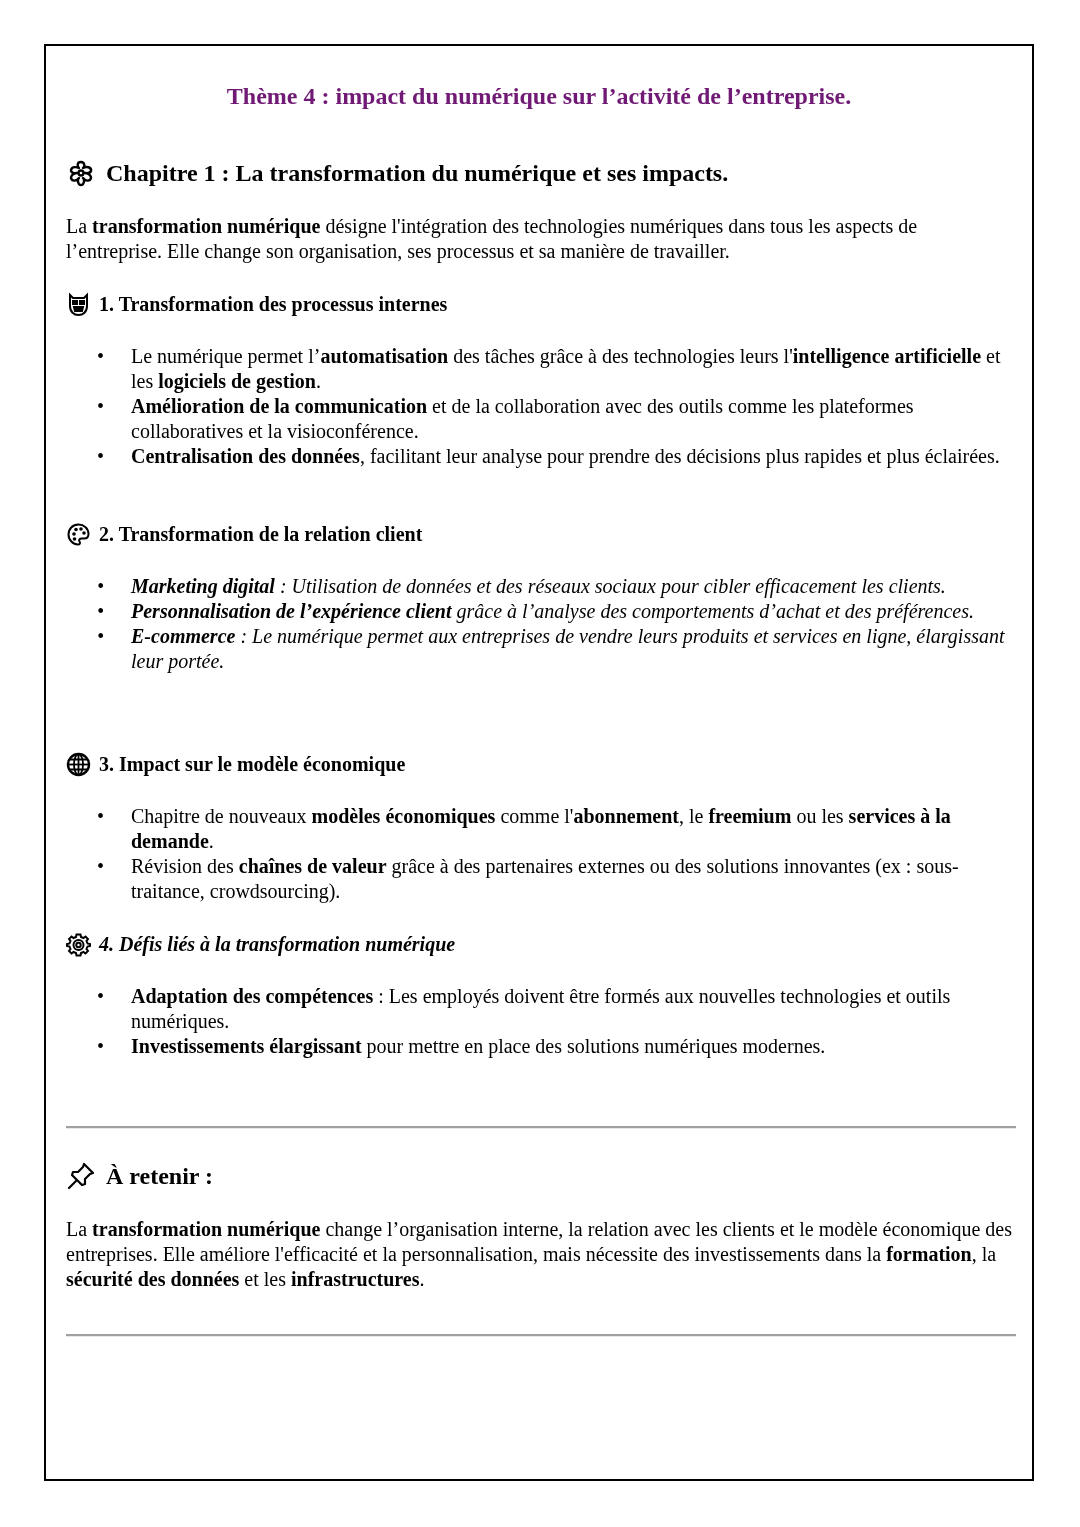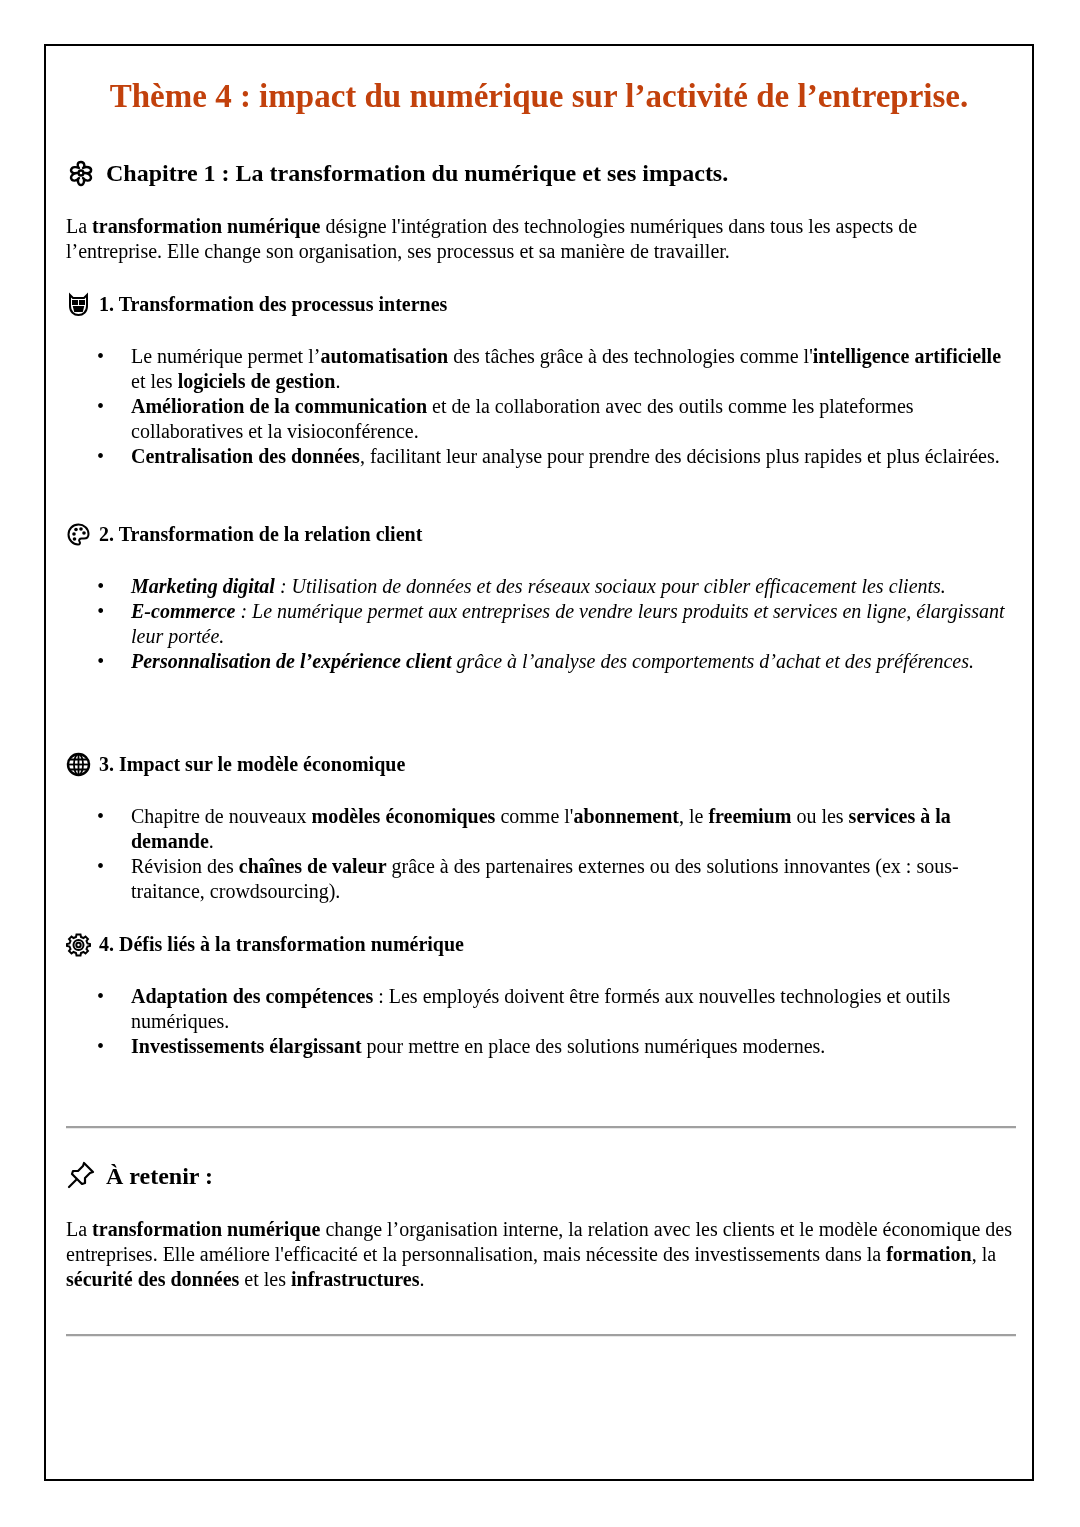--- a/index.html
+++ b/index.html
@@ -1,36 +1,36 @@
 <!DOCTYPE html>
 <html><head>
 <meta charset="utf-8">
 <style>
   html, body { margin: 0; padding: 0; background: #ffffff; }
   body { width: 1080px; height: 1527px; position: relative; overflow: hidden;
          font-family: "Liberation Serif", serif; color: #000; }
   .page-frame { position: absolute; left: 44px; top: 44px; width: 990px; height: 1437px;
                 border: 2px solid #000; box-sizing: border-box; }
   .title { position: absolute; left: 44px; width: 990px; top: 80px; text-align: center;
-           color: #c2410c; font-weight: bold; font-size: 33px; line-height: 32px; }
+           color: #701a75; font-weight: bold; font-size: 24px; line-height: 32px; }
   .chapter { position: absolute; left: 66px; top: 157px; font-weight: bold; font-size: 24px;
              line-height: 32px; display: flex; align-items: center; }
   .chapter .icon { width: 30px; height: 30px; margin-right: 10px; display: inline-block; }
   p.para { position: absolute; left: 66px; width: 950px; margin: 0; font-size: 20px; line-height: 25px; }
   .section-h { position: absolute; left: 66px; font-weight: bold; font-size: 20px; line-height: 26px;
                display: flex; align-items: center; }
   .section-h .icon { width: 25px; height: 25px; margin-right: 8px; display: inline-block; }
   ul.bullets { position: absolute; left: 66px; width: 950px; margin: 0; padding: 0; list-style: none;
                font-size: 20px; line-height: 25px; }
   ul.bullets li { position: relative; padding-left: 65px; }
   ul.bullets li::before { content: "•"; position: absolute; left: 31px; top: 0; font-size: 20px; }
   .hr { position: absolute; left: 66px; width: 950px; height: 2px; background: #a0a0a0;
         border-bottom: 1px solid #e8e8e8; }
   .retenir { position: absolute; left: 66px; top: 1160px; font-weight: bold; font-size: 24px;
-             line-height: 32px; display: flex; }
+             line-height: 32px; display: flex; align-items: center; }
   .retenir .icon { width: 30px; height: 30px; margin-right: 10px; display: inline-block; }
   b { font-weight: bold; }
 </style>
 </head>
 <body>
 
 <div class="page-frame"></div>
 
 <div class="title">Thème 4 : impact du numérique sur l’activité de l’entreprise.</div>
 
@@ -55,42 +55,42 @@
         <path d="M4 3 L7 6 L18 6 L21 3 L21 14 C21 20 17 23 12.5 23 C8 23 4 20 4 14 Z" fill="#fff"></path>
         <rect x="7" y="9" width="4" height="3" fill="#000"></rect>
         <rect x="14" y="9" width="4" height="3" fill="#000"></rect>
         <path d="M8 15 L17 15 L16 19 L9 19 Z" fill="#000"></path>
       </g>
     </svg>
   </span>
   <span>1. Transformation des processus internes</span>
 </div>
 <ul class="bullets" style="top:344px;">
-    <li><span>Le numérique permet l’</span><b>automatisation</b><span> des tâches grâce à des technologies comme l'</span><b>intelligence artificielle</b><span> et les </span><b>logiciels de gestion</b><span>.</span></li>
+    <li><span>Le numérique permet l’</span><b>automatisation</b><span> des tâches grâce à des technologies leurs l'</span><b>intelligence artificielle</b><span> et les </span><b>logiciels de gestion</b><span>.</span></li>
     <li><b>Amélioration de la communication</b><span> et de la collaboration avec des outils comme les plateformes collaboratives et la visioconférence.</span></li>
     <li><b>Centralisation des données</b><span>, facilitant leur analyse pour prendre des décisions plus rapides et plus éclairées.</span></li>
   </ul>
 
 <div class="section-h" style="top:521px;">
   <span class="icon">
     <svg viewBox="0 0 25 25" width="25" height="25">
       <path d="M12.5 2.5 C6.5 2.5 2.5 7 2.5 12.5 C2.5 18 7 22.5 12 22.5 C14 22.5 14.5 21 13.5 19.5 C12.5 18 13.5 16.5 15.5 16.5 L18 16.5 C21 16.5 22.5 14.5 22.5 12 C22.5 6.5 18 2.5 12.5 2.5 Z" fill="none" stroke="#000" stroke-width="2"></path>
       <circle cx="8" cy="12" r="1.8" fill="#000"></circle>
       <circle cx="10" cy="7.5" r="1.8" fill="#000"></circle>
       <circle cx="15" cy="7" r="1.8" fill="#000"></circle>
       <circle cx="18" cy="11" r="1.8" fill="#000"></circle>
       <circle cx="8.5" cy="17" r="1.8" fill="#000"></circle>
     </svg>
   </span>
   <span>2. Transformation de la relation client</span>
 </div>
 <ul class="bullets" style="top:574px;font-style:italic;">
     <li><b>Marketing digital</b><span> : Utilisation de données et des réseaux sociaux pour cibler efficacement les clients.</span></li>
+    <li><b>Personnalisation de l’expérience client</b><span> grâce à l’analyse des comportements d’achat et des préférences.</span></li>
     <li><b>E-commerce</b><span> : Le numérique permet aux entreprises de vendre leurs produits et services en ligne, élargissant leur portée.</span></li>
-    <li><b>Personnalisation de l’expérience client</b><span> grâce à l’analyse des comportements d’achat et des préférences.</span></li>
   </ul>
 
 <div class="section-h" style="top:751px;">
   <span class="icon">
     <svg viewBox="0 0 25 25" width="25" height="25">
       <g fill="none" stroke="#000" stroke-width="1.8">
         <circle cx="12.5" cy="12.5" r="10.5" stroke-width="2.4"></circle>
         <ellipse cx="12.5" cy="12.5" rx="4.5" ry="10.5"></ellipse>
         <line x1="12.5" y1="2" x2="12.5" y2="23"></line>
         <line x1="2" y1="12.5" x2="23" y2="12.5"></line>
@@ -98,21 +98,21 @@
       </g>
     </svg>
   </span>
   <span>3. Impact sur le modèle économique</span>
 </div>
 <ul class="bullets" style="top:804px;">
     <li><span>Chapitre de nouveaux </span><b>modèles économiques</b><span> comme l'</span><b>abonnement</b><span>, le </span><b>freemium</b><span> ou les </span><b>services à la demande</b><span>.</span></li>
     <li><span>Révision des </span><b>chaînes de valeur</b><span> grâce à des partenaires externes ou des solutions innovantes (ex : sous-traitance, crowdsourcing).</span></li>
   </ul>
 
-<div class="section-h" style="top:931px;">
+<div class="section-h" style="top:931px;font-style:italic;">
   <span class="icon">
     <svg viewBox="0 0 25 25" width="25" height="25">
       <g fill="none" stroke="#000" stroke-width="2">
         <path d="M10.5 2.5 L14.5 2.5 L15 5 L17.5 6 L19.5 4.5 L22 7 L20.5 9 L21.5 11.5 L24 12 L24 14 L21.5 14.5 L20.5 17 L22 19 L19.5 21.5 L17.5 20 L15 21 L14.5 23.5 L10.5 23.5 L10 21 L7.5 20 L5.5 21.5 L3 19 L4.5 17 L3.5 14.5 L1 14 L1 12 L3.5 11.5 L4.5 9 L3 7 L5.5 4.5 L7.5 6 L10 5 Z"></path>
         <circle cx="12.5" cy="13" r="5"></circle>
         <circle cx="12.5" cy="13" r="2.2"></circle>
       </g>
     </svg>
   </span>
   <span>4. Défis liés à la transformation numérique</span>

